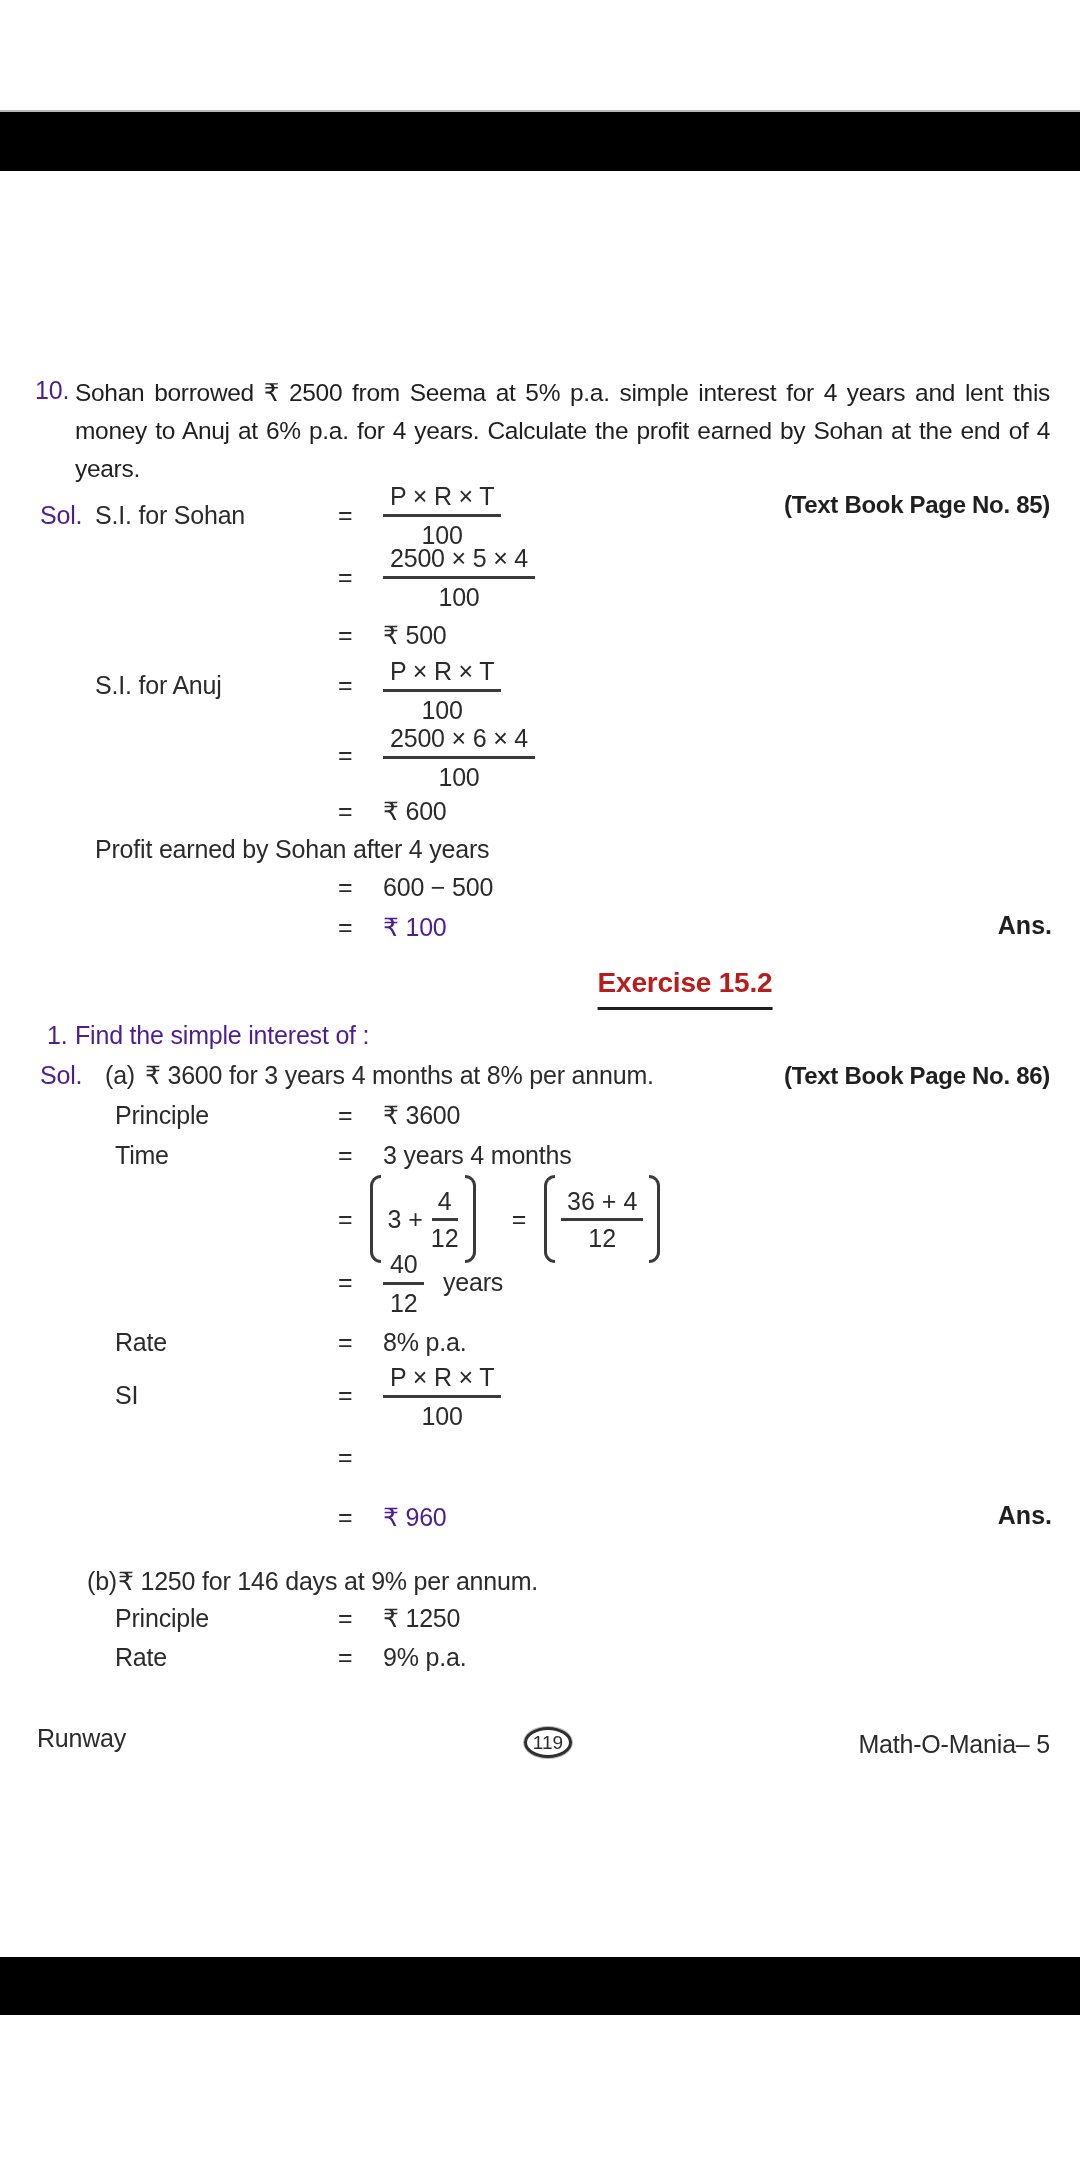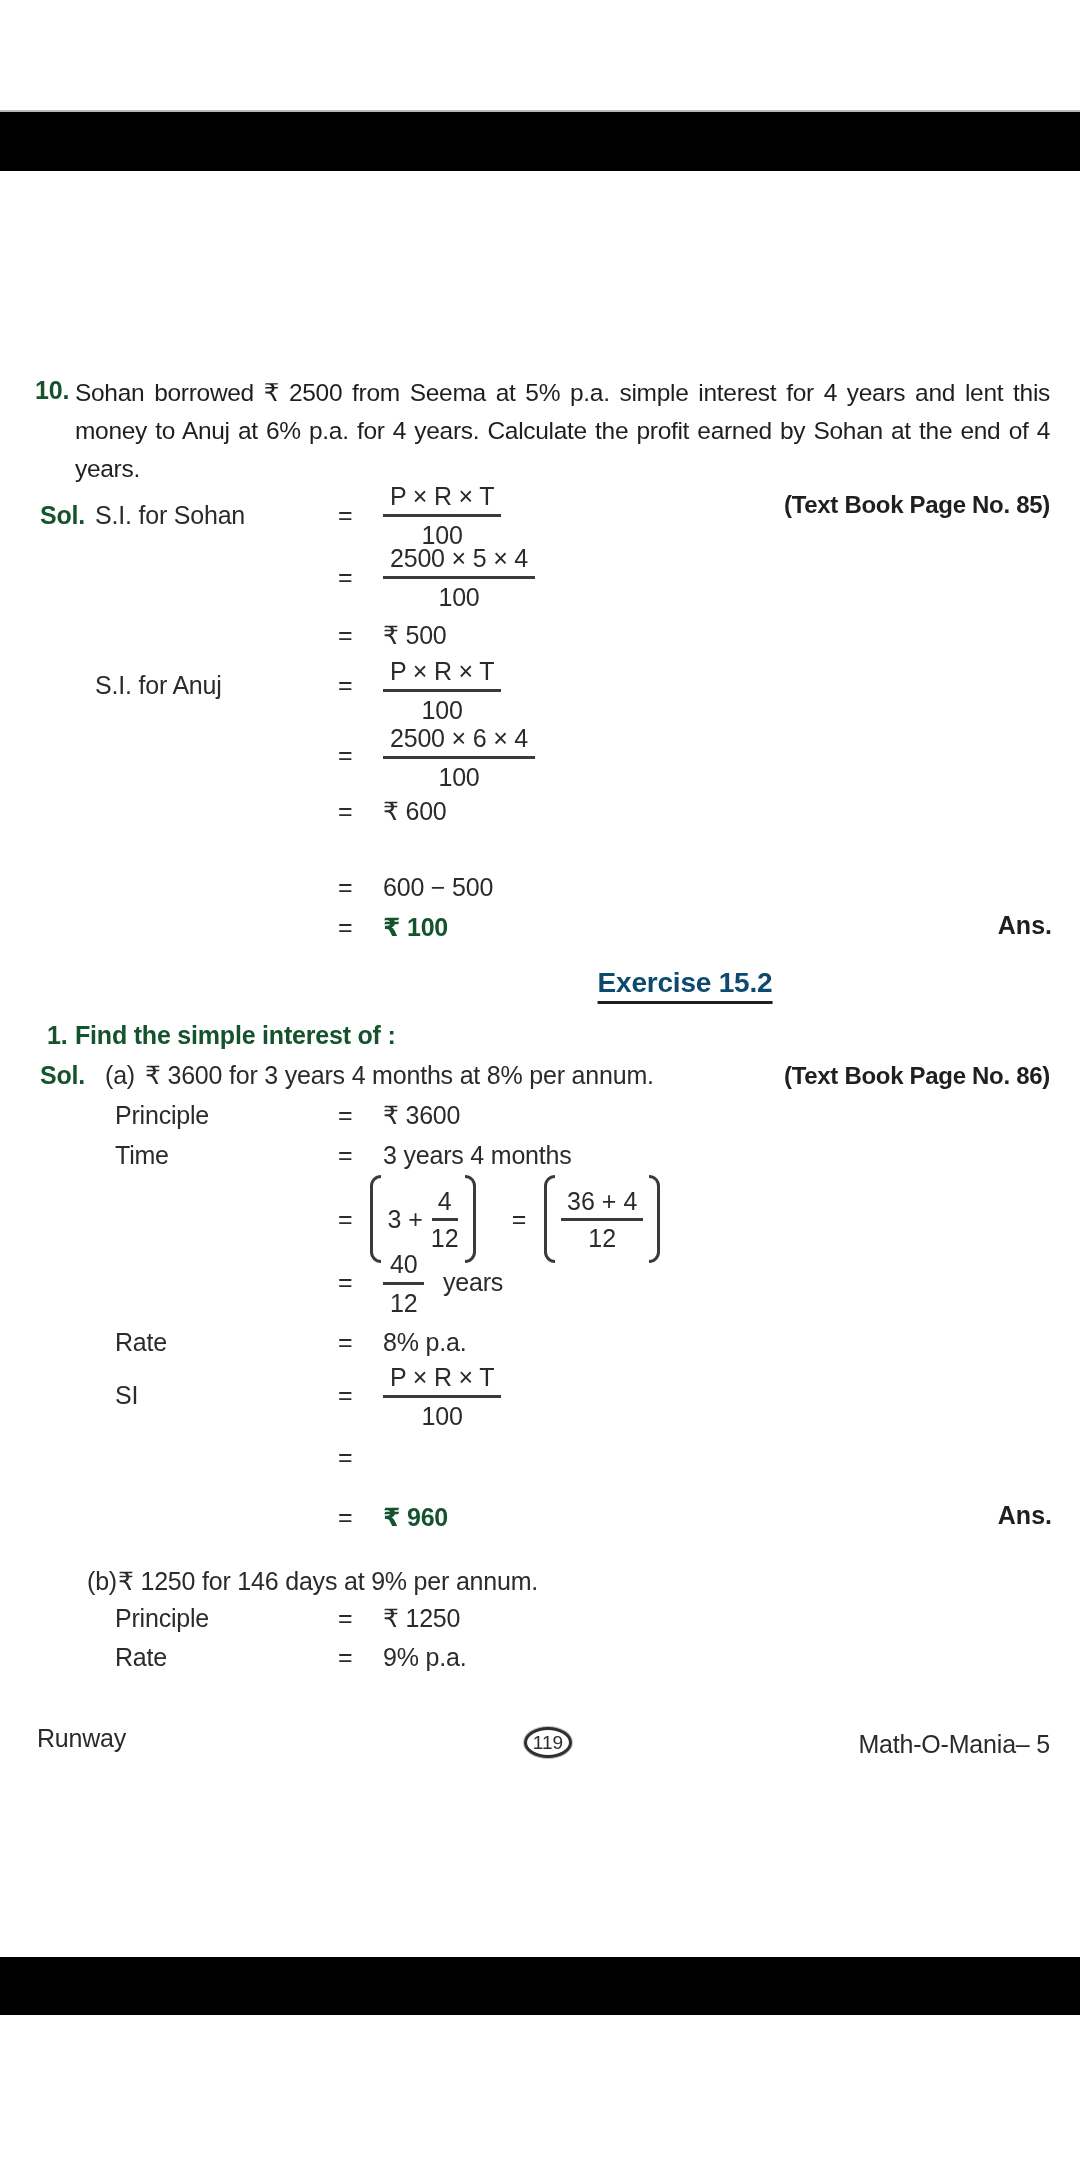--- a/index.html
+++ b/index.html
@@ -1,38 +1,38 @@
 <!DOCTYPE html>
 <html><head>
 <meta charset="utf-8">
 <style>
   html,body{margin:0;padding:0;background:#ffffff;}
   #screen{position:relative;width:1080px;height:2160px;background:#ffffff;overflow:hidden;
           font-family:"Liberation Sans","DejaVu Sans",sans-serif;color:#2b2b2b;}
   .bar{position:absolute;left:0;width:1080px;background:#000;}
   .grayline{position:absolute;left:0;width:1080px;height:2px;background:#b9b9b9;}
   .t{position:absolute;font-size:25px;line-height:32px;letter-spacing:-0.2px;white-space:nowrap;color:#2b2b2b;}
-  .b{font-weight:700;color:#14532d;}
+  .b{font-weight:400;color:#4c1d95;}
   .qpar{position:absolute;font-size:24.5px;line-height:38px;font-weight:400;color:#1f1f1f;
         letter-spacing:-0.3px;text-align:justify;}
   .frac{position:absolute;display:inline-flex;flex-direction:column;align-items:center;
         font-size:25px;letter-spacing:-0.2px;color:#2b2b2b;white-space:nowrap;}
   .frac .num{display:block;padding:0 7px 3px 7px;border-bottom:3px solid #3a3a3a;line-height:30px;text-align:right;}
   .frac .den{display:block;padding-top:3px;line-height:30px;}
   .mrow{position:absolute;display:flex;align-items:center;}
   .ifrac{display:inline-flex;flex-direction:column;align-items:center;font-size:25px;white-space:nowrap;}
   .ifrac .num{display:block;padding:0 6px 3px 6px;border-bottom:3px solid #3a3a3a;line-height:28px;text-align:center;}
   .ifrac .den{display:block;padding-top:3px;line-height:28px;text-align:center;}
   .lbr,.rbr{width:11px;height:88px;box-sizing:border-box;}
   .lbr{border-left:3px solid #3a3a3a;border-top:3px solid #3a3a3a;border-bottom:3px solid #3a3a3a;
        border-radius:14px 0 0 14px;}
   .rbr{border-right:3px solid #3a3a3a;border-top:3px solid #3a3a3a;border-bottom:3px solid #3a3a3a;
        border-radius:0 14px 14px 0;}
-  .extitle{position:absolute;font-size:28px;font-weight:700;color:#0c4a6e;letter-spacing:-0.2px;
-           border-bottom:3px solid #1f1f1f;padding-bottom:2px;transform:translateX(-50%);white-space:nowrap;}
+  .extitle{position:absolute;font-size:28px;font-weight:700;color:#b91c1c;letter-spacing:-0.2px;
+           border-bottom:3px solid #1f1f1f;padding-bottom:8px;transform:translateX(-50%);white-space:nowrap;}
   .pageref{position:absolute;right:30px;font-size:24px;font-weight:700;color:#1f1f1f;letter-spacing:-0.3px;white-space:nowrap;margin-top:40px;}
   .ans{position:absolute;right:28px;font-size:25px;font-weight:700;color:#1f1f1f;white-space:nowrap;}
   .badge{position:absolute;width:48px;height:31px;border:3px solid #2f2f2f;border-radius:50%;
          box-sizing:border-box;display:flex;align-items:center;justify-content:center;
          font-size:19px;color:#2b2b2b;background:#fff;box-shadow:0 0 0 1px rgba(60,60,60,.35);}
 </style>
 </head>
 <body>
 
 <div id="screen">
@@ -70,20 +70,21 @@
 
   <div class="t" style="left:338px;top:739px">=</div>
   <div class="frac" style="left:383px;top:723px">
     <span class="num">2500 × 6 × 4</span>
     <span class="den">100</span>
   </div>
 
   <div class="t" style="left:338px;top:795px">=</div>
   <div class="t" style="left:383px;top:795px">₹ 600</div>
 
+  <div class="t" style="left:95px;top:833px">Profit earned by Sohan after 4 years</div>
   <div class="t" style="left:338px;top:871px">=</div>
   <div class="t" style="left:383px;top:871px">600 − 500</div>
   <div class="t" style="left:338px;top:911px">=</div>
   <div class="t b" style="left:383px;top:911px">₹ 100</div>
   <div class="ans" style="top:911px">Ans.</div>
 
   <div class="extitle" style="left:685px;top:967px">Exercise 15.2</div>
 
   <div class="t b" style="left:47px;top:1019px">1.</div>
   <div class="t b" style="left:75px;top:1019px">Find the simple interest of :</div>

